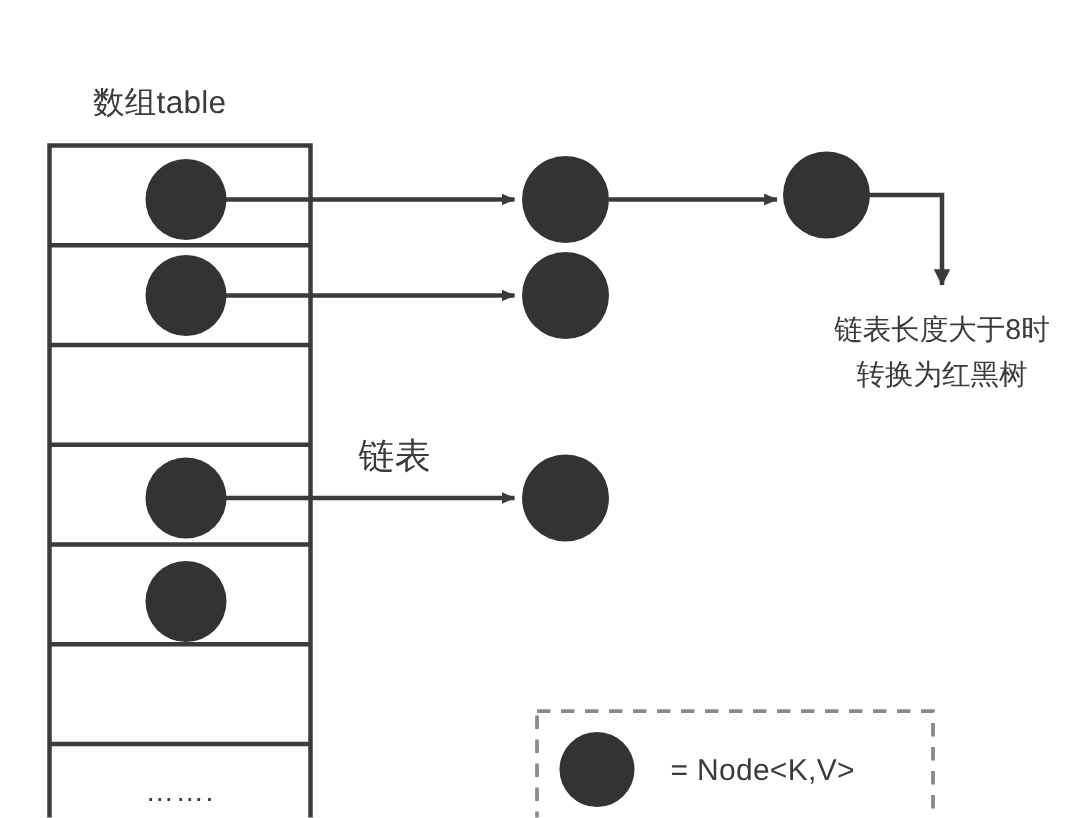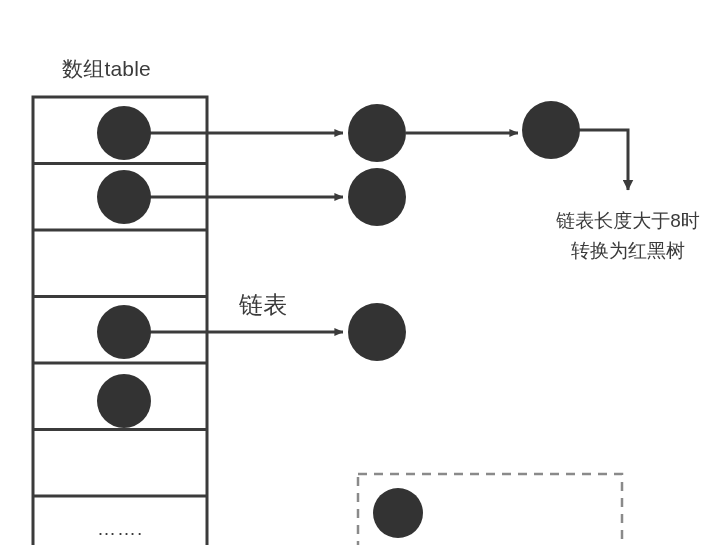--- a/index.html
+++ b/index.html
@@ -143,16 +143,17 @@
   </svg>
 
   <div class="txt" id="title-array-table">数组table</div>
 
   <div class="txt" id="label-linked-list">链表</div>
 
   <div class="note-line" id="note-line-1">链表长度大于8时</div>
 
   <div class="note-line" id="note-line-2">转换为红黑树</div>
 
+  <div class="txt" id="legend-text">= Node&lt;K,V&gt;</div>
 
   <div class="txt" id="cell-dots">…….</div>
 
 </div>
 
 </body></html>

